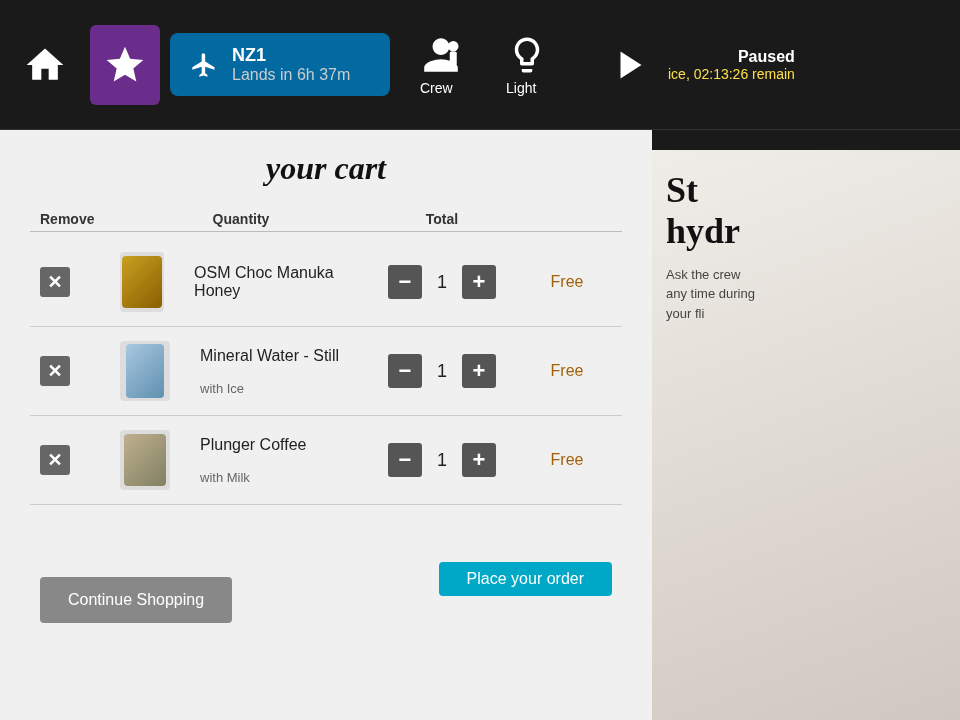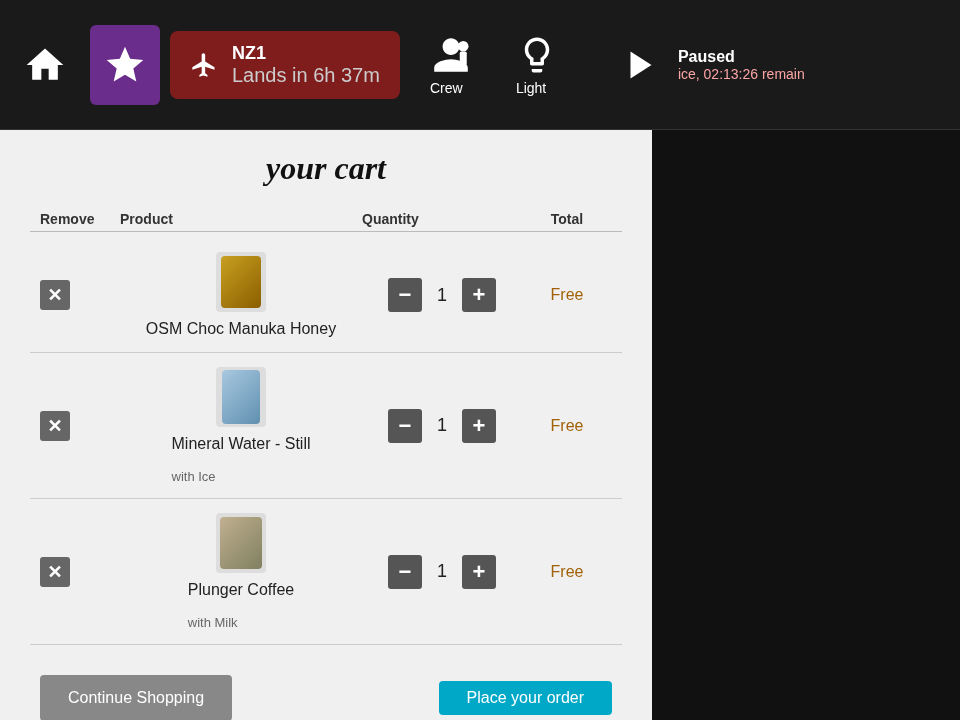--- a/index.html
+++ b/index.html
@@ -38,21 +38,21 @@
     .nav-icon-btn svg {
       width: 44px;
       height: 44px;
     }
 
     .nav-icon-btn.active {
       background: #6b2d8b;
     }
 
     .flight-info-box {
-      background: #7f1d1d;
+      background: #0369a1;
       border-radius: 8px;
       padding: 12px 20px;
       color: white;
       display: flex;
       align-items: center;
       gap: 14px;
       min-width: 220px;
     }
 
     .flight-info-box svg {
@@ -65,21 +65,21 @@
       display: flex;
       flex-direction: column;
     }
 
     .flight-number {
       font-size: 18px;
       font-weight: bold;
     }
 
     .flight-lands {
-      font-size: 20px;
+      font-size: 16px;
       color: #ccc;
     }
 
     .crew-light-group {
       display: flex;
       gap: 6px;
       margin-left: 20px;
     }
 
     .icon-label-btn {
@@ -120,21 +120,21 @@
     }
 
     .play-btn svg {
       width: 36px;
       height: 36px;
       fill: white;
     }
 
     .status-text {
       font-size: 14px;
-      color: #fca5a5;
+      color: #fde047;
     }
 
     
     .main-area {
       display: flex;
       height: calc(720px - 130px);
       position: relative;
     }
 
     
@@ -163,20 +163,21 @@
       margin-bottom: 6px;
       font-weight: bold;
     }
 
     .cart-table-header span {
       font-size: 14px;
       color: #333;
     }
 
     .cart-table-header .qty-header {
+      text-align: center;
     }
 
     .cart-table-header .total-header {
       text-align: center;
     }
 
     .cart-item {
       display: grid;
       grid-template-columns: 80px 1fr 160px 90px;
       align-items: center;
@@ -195,22 +196,21 @@
       font-weight: bold;
       display: flex;
       align-items: center;
       justify-content: center;
       border-radius: 3px;
     }
 
     .product-info {
       display: flex;
       align-items: center;
-      gap: 8px;
-      flex-direction: column;
+      gap: 30px;
     }
 
     .product-thumb {
       width: 50px;
       height: 60px;
       background: #ddd;
       border-radius: 4px;
       display: flex;
       align-items: center;
       justify-content: center;
@@ -273,20 +273,21 @@
     }
 
     .continue-btn {
       background: #888;
       color: white;
       border: none;
       padding: 14px 28px;
       font-size: 16px;
       cursor: pointer;
       border-radius: 4px;
+      margin-top: 42px;
     }
 
     .order-btn {
       background: #00a8c8;
       color: white;
       border: none;
       padding: 8px 28px;
       font-size: 16px;
       cursor: pointer;
       border-radius: 4px;
@@ -398,35 +399,34 @@
     </div>
   </div>
 
   <div class="play-status">
     <div class="play-btn">
       <svg viewBox="0 0 24 24">
         <polygon points="5,3 19,12 5,21" fill="white"></polygon>
       </svg>
     </div>
     <div>
-      <div style="font-size:16px;color:white;font-weight:bold;">Paused</div>
+      <div style="font-size:16px;color:white;font-weight:bold;text-align:right;">Paused</div>
       <div class="status-text">ice, 02:13:26 remain</div>
     </div>
   </div>
 </div>
 
 <div class="main-area">
 
   <div class="cart-panel">
 
     <h1 class="cart-title">your cart</h1>
 
     <div class="cart-table-header">
       <span>Remove</span>
-      <span>Product</span>
       <span class="qty-header">Quantity</span>
       <span class="total-header">Total</span>
     </div>
 
     <div class="cart-item">
       <div>
         <button class="remove-btn">✕</button>
       </div>
       <div class="product-info">
         <div class="product-thumb">
@@ -485,14 +485,25 @@
       </div>
       <div class="item-total">Free</div>
     </div>
 
     <div class="cart-actions">
       <button class="continue-btn">Continue Shopping</button>
       <button class="order-btn">Place your order</button>
     </div>
   </div>
 
+  <div class="right-panel">
+    <div class="promo-area">
+      <div class="promo-title">
+        <span>St</span><br>
+        <span>hydr</span>
+      </div>
+      <div class="promo-body">
+        Ask the crew<br>any time during<br>your fli
+      </div>
+    </div>
+  </div>
 
 </div>
 
 </body></html>

